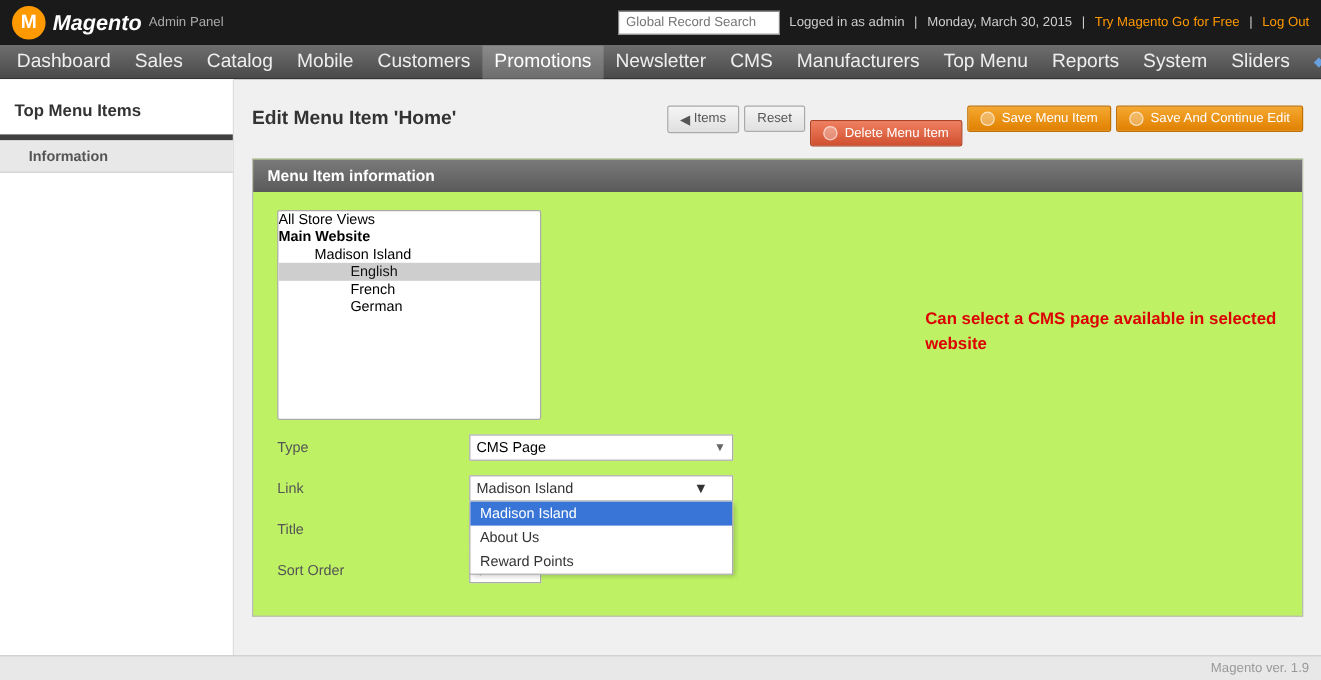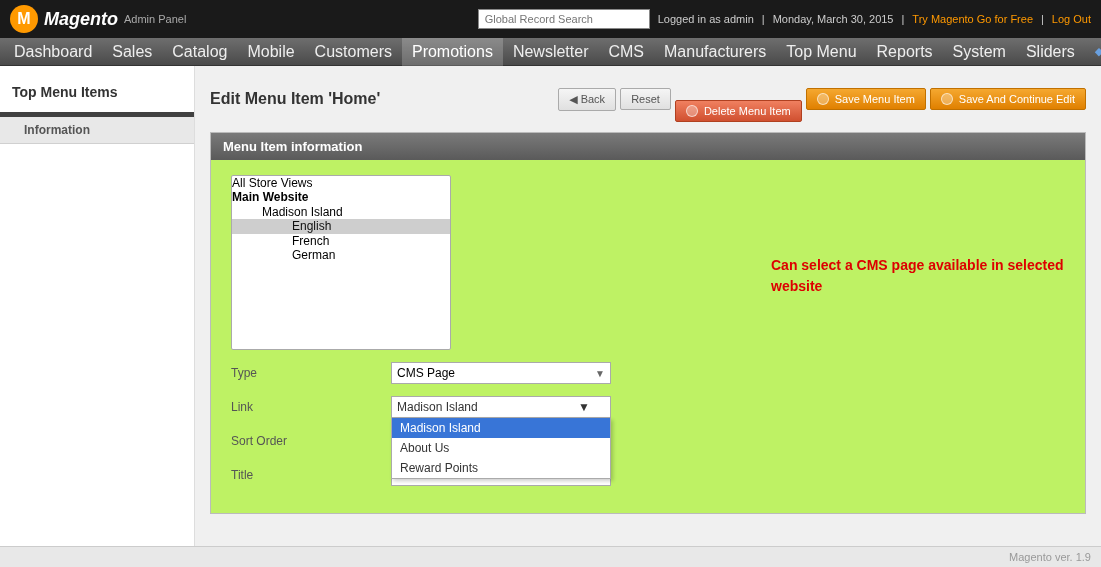--- a/index.html
+++ b/index.html
@@ -32,21 +32,21 @@
     #header-right {
       display: flex;
       align-items: center;
       gap: 8px;
       color: #ccc;
       font-size: 11px;
     }
     #search-box {
       padding: 3px 6px;
       font-size: 11px;
-      width: 172px;
+      width: 135px;
       border: 1px solid #888;
       background: #fff;
     }
     #header-right a { color: #f90; text-decoration: none; }
 
     
     #navbar {
       background: linear-gradient(to bottom, #6e6e6e, #4a4a4a);
       display: flex;
       align-items: center;
@@ -382,21 +382,21 @@
     <div class="sidebar-section">Information</div>
   </div>
 
   <div id="content">
 
     <div id="page-header">
       <div id="page-title">Edit Menu Item 'Home'</div>
       <div id="action-buttons">
         <button class="btn-back">
           <span>◀</span>
-          <span>Back</span>
+          <span>Items</span>
         </button>
         <button class="btn-reset">Reset</button>
         <button class="btn-delete">
           <span class="icon-circle"></span>
           <span>Delete Menu Item</span>
         </button>
         <button class="btn-save">
           <span class="icon-circle"></span>
           <span>Save Menu Item</span>
         </button>
@@ -450,33 +450,33 @@
                   <div class="link-dropdown">
                     <div class="link-dropdown-item selected">Madison Island</div>
                     <div class="link-dropdown-item">About Us</div>
                     <div class="link-dropdown-item">Reward Points</div>
                   </div>
                 </div>
               </div>
             </div>
 
             <div class="form-row">
+              <div class="form-label">Title</div>
+              <div class="form-field">
+                <input type="text" class="form-input" value="" style="">
+              </div>
+            </div>
+
+            <div class="form-row">
               <div class="form-label">Sort Order</div>
               <div class="form-field">
                 <input type="text" class="form-input" value="0" style="width: 60px;">
               </div>
             </div>
 
-            <div class="form-row">
-              <div class="form-label">Title</div>
-              <div class="form-field">
-                <input type="text" class="form-input" value="" style="">
-              </div>
-            </div>
-
           </div>
 
           <div id="cms-info">
             Can select a CMS page available in selected<br>website
           </div>
 
         </div>
       </div>
     </div>
 

